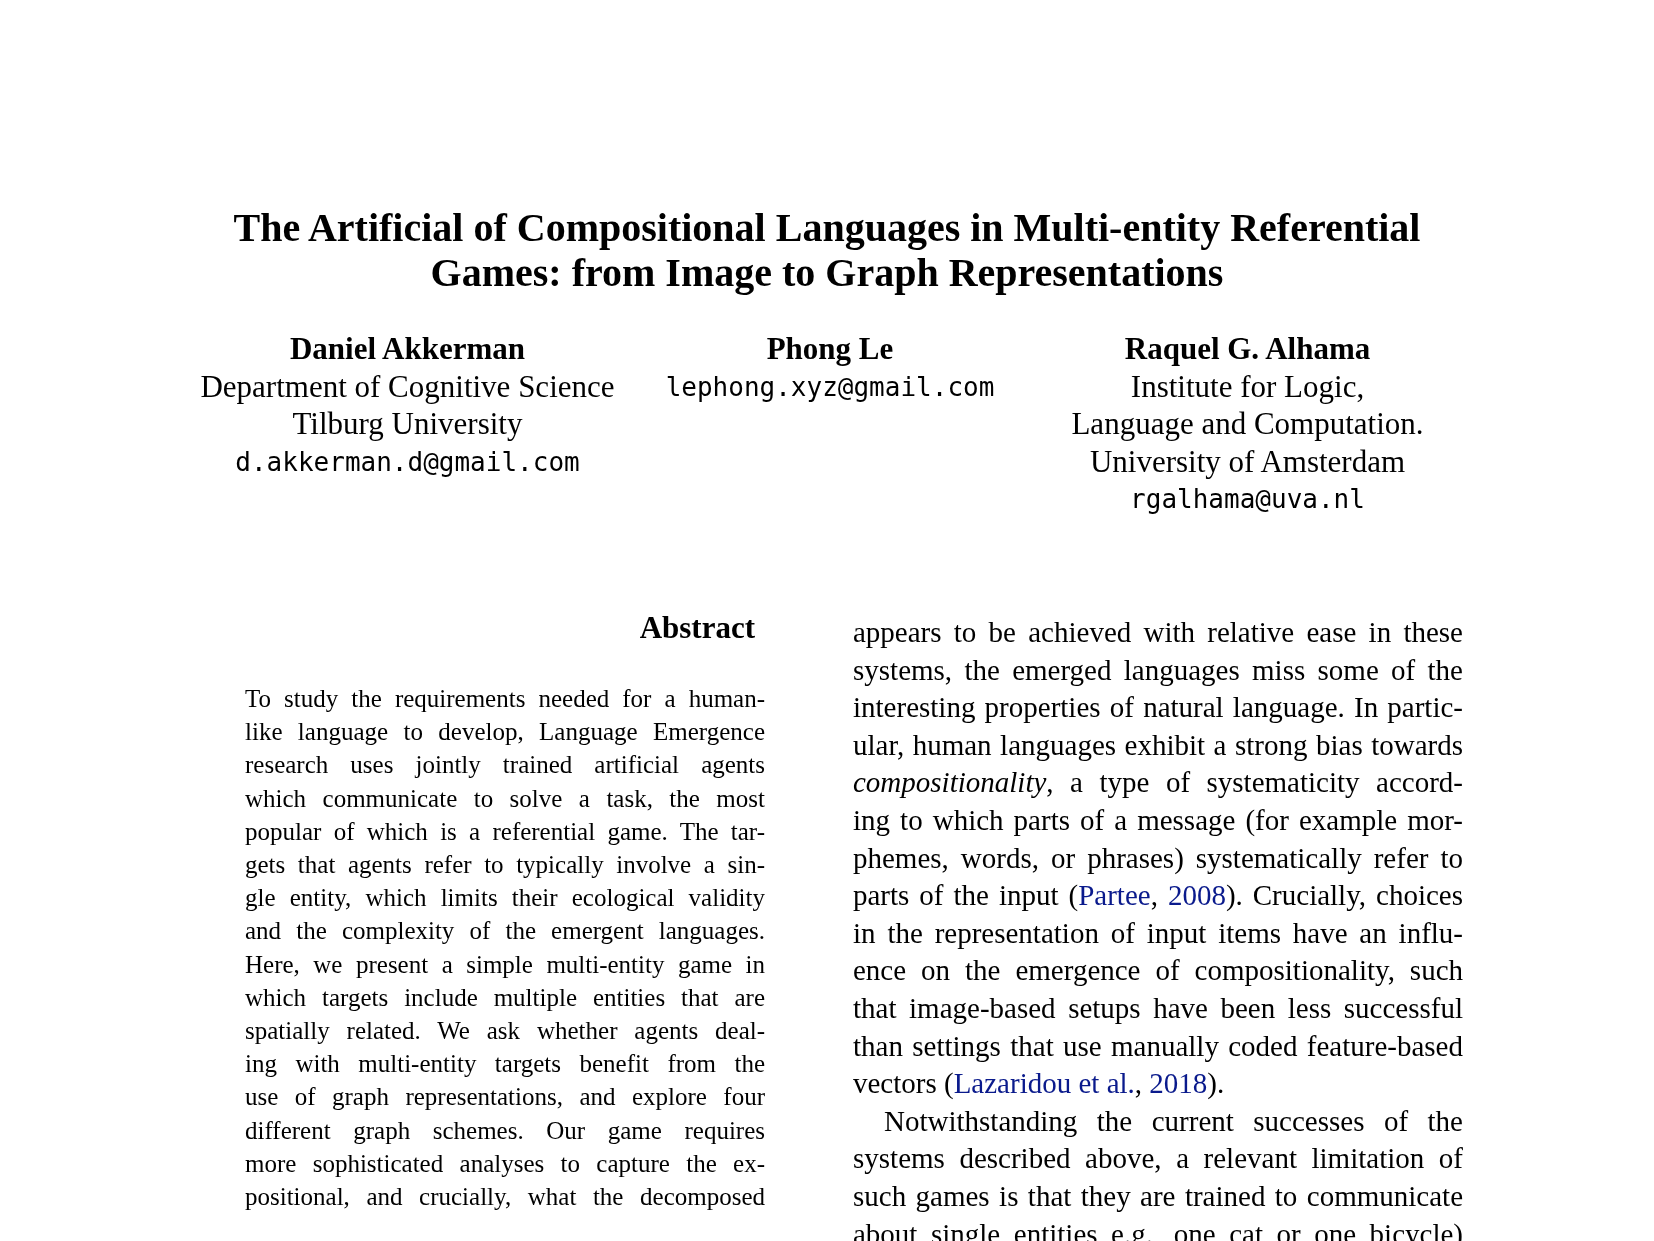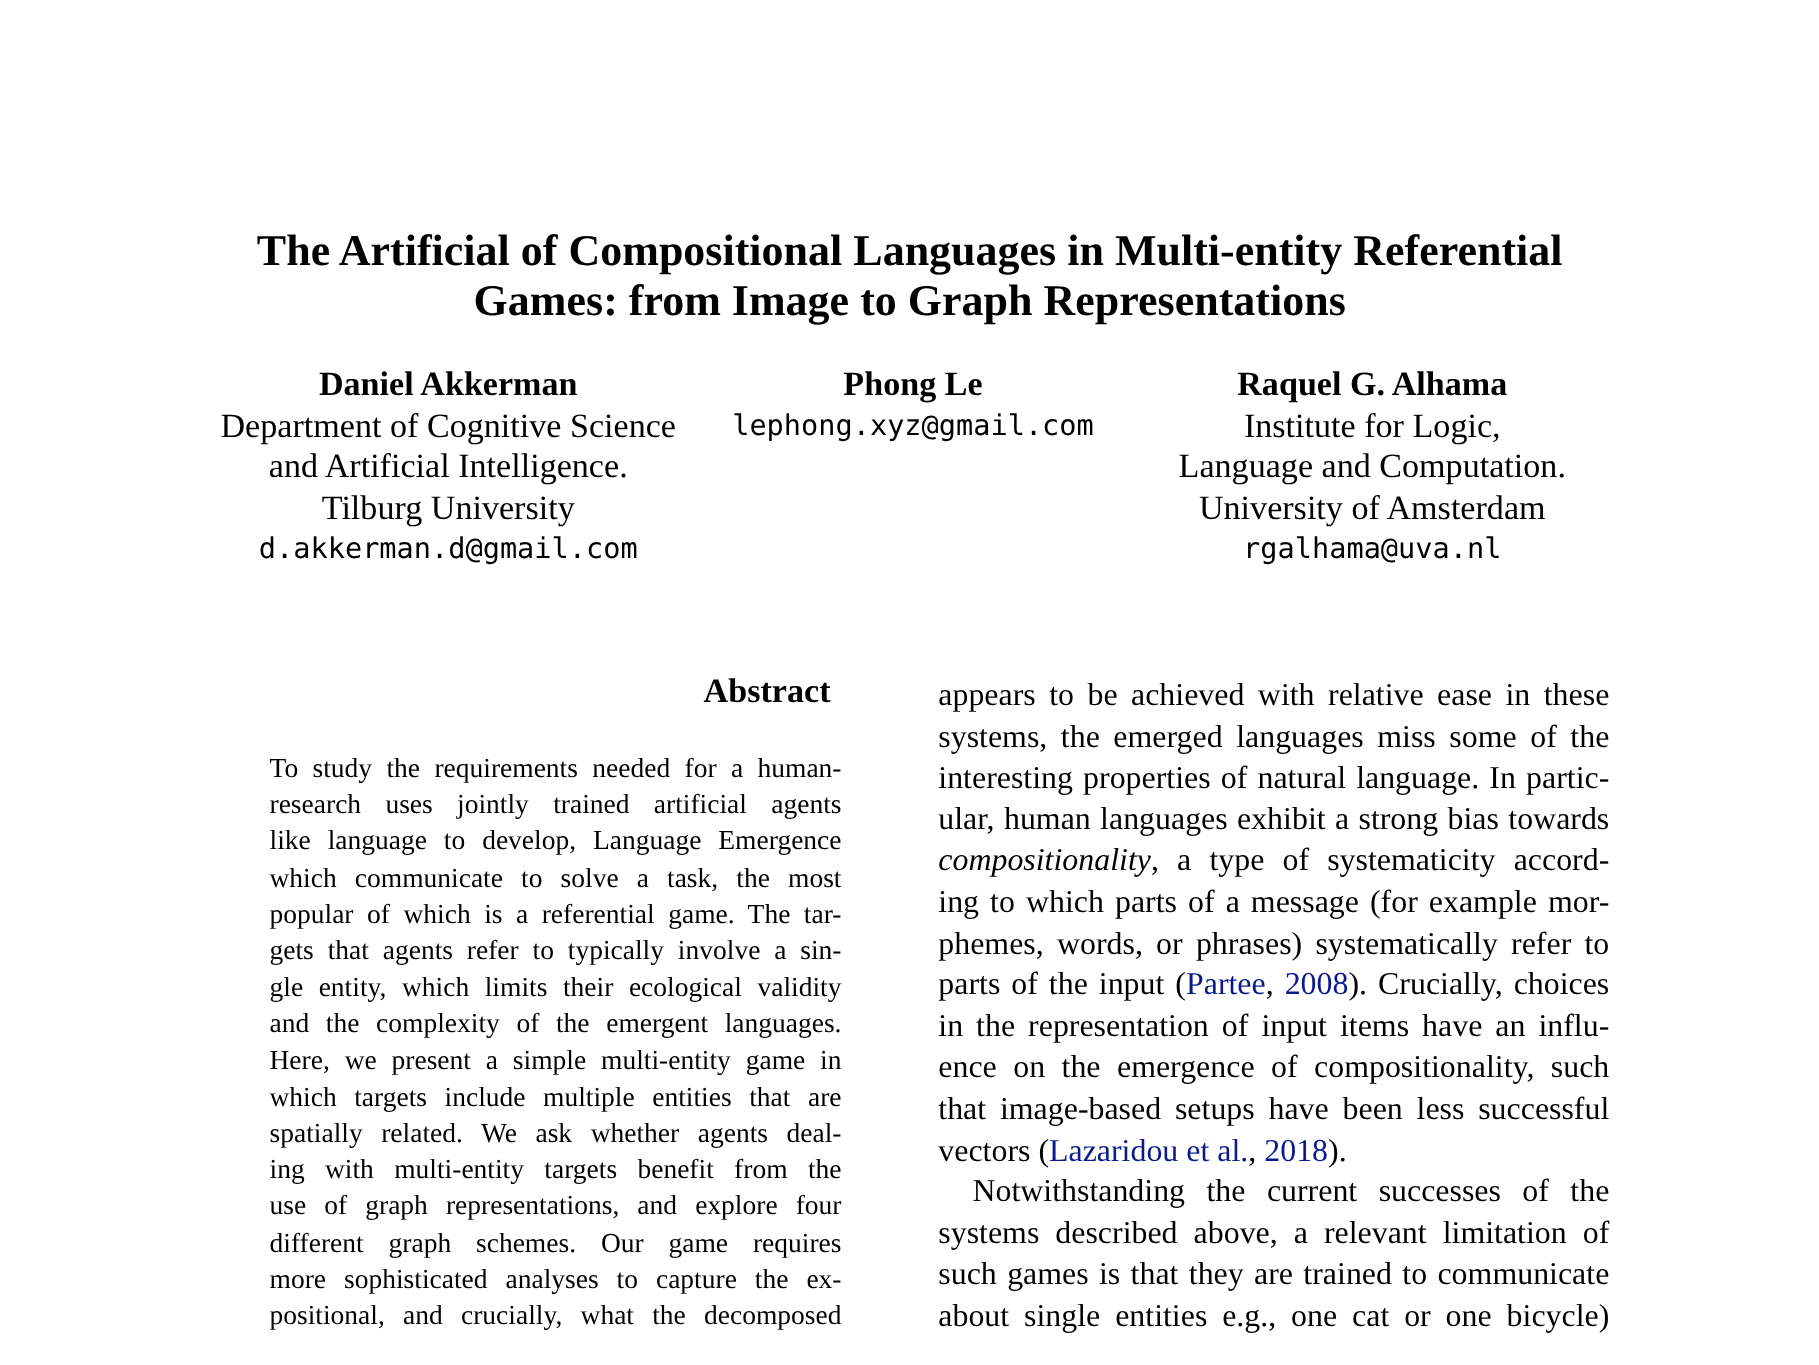--- a/index.html
+++ b/index.html
@@ -29,21 +29,20 @@
 <body>
 
 <div class="title">
   <div>The Artificial of Compositional Languages in Multi-entity Referential</div>
   <div>Games: from Image to Graph Representations</div>
 </div>
 
 <div class="author" id="author-0">
   <div class="name">Daniel Akkerman</div>
   <div class="aff">Department of Cognitive Science</div>
-  <div class="aff">and Artificial Intelligence.</div>
   <div class="aff">Tilburg University</div>
   <div class="email">d.akkerman.d@gmail.com</div>
 </div>
 
 <div class="author" id="author-1">
   <div class="name">Phong Le</div>
   <div class="email">lephong.xyz@gmail.com</div>
 </div>
 
 <div class="author" id="author-2">
@@ -51,22 +50,22 @@
   <div class="aff">Institute for Logic,</div>
   <div class="aff">Language and Computation.</div>
   <div class="aff">University of Amsterdam</div>
   <div class="email">rgalhama@uva.nl</div>
 </div>
 
 <div class="abstract-heading">Abstract</div>
 
 <div class="abstract">
   <span class="line">To study the requirements needed for a human-</span>
+  <span class="line">like language to develop, Language Emergence</span>
   <span class="line">research uses jointly trained artificial agents</span>
-  <span class="line">like language to develop, Language Emergence</span>
   <span class="line">which communicate to solve a task, the most</span>
   <span class="line">popular of which is a referential game. The tar-</span>
   <span class="line">gets that agents refer to typically involve a sin-</span>
   <span class="line">gle entity, which limits their ecological validity</span>
   <span class="line">and the complexity of the emergent languages.</span>
   <span class="line">Here, we present a simple multi-entity game in</span>
   <span class="line">which targets include multiple entities that are</span>
   <span class="line">spatially related. We ask whether agents deal-</span>
   <span class="line">ing with multi-entity targets benefit from the</span>
   <span class="line">use of graph representations, and explore four</span>
@@ -80,18 +79,19 @@
   <span class="line">systems, the emerged languages miss some of the</span>
   <span class="line">interesting properties of natural language. In partic-</span>
   <span class="line">ular, human languages exhibit a strong bias towards</span>
   <span class="line"><span class="em">compositionality</span><span>, a type of systematicity accord-</span></span>
   <span class="line">ing to which parts of a message (for example mor-</span>
   <span class="line">phemes, words, or phrases) systematically refer to</span>
   <span class="line"><span>parts of the input (</span><a class="cite">Partee</a><span>, </span><a class="cite">2008</a><span>). Crucially, choices</span></span>
   <span class="line">in the representation of input items have an influ-</span>
   <span class="line">ence on the emergence of compositionality, such</span>
   <span class="line">that image-based setups have been less successful</span>
+  <span class="line">than settings that use manually coded feature-based</span>
   <span class="line last"><span>vectors (</span><a class="cite">Lazaridou et al.</a><span>, </span><a class="cite">2018</a><span>).</span></span>
   <span class="line indent">Notwithstanding the current successes of the</span>
   <span class="line">systems described above, a relevant limitation of</span>
   <span class="line">such games is that they are trained to communicate</span>
   <span class="line">about single entities e.g., one cat or one bicycle)</span>
 </div>
 
 </body></html>

